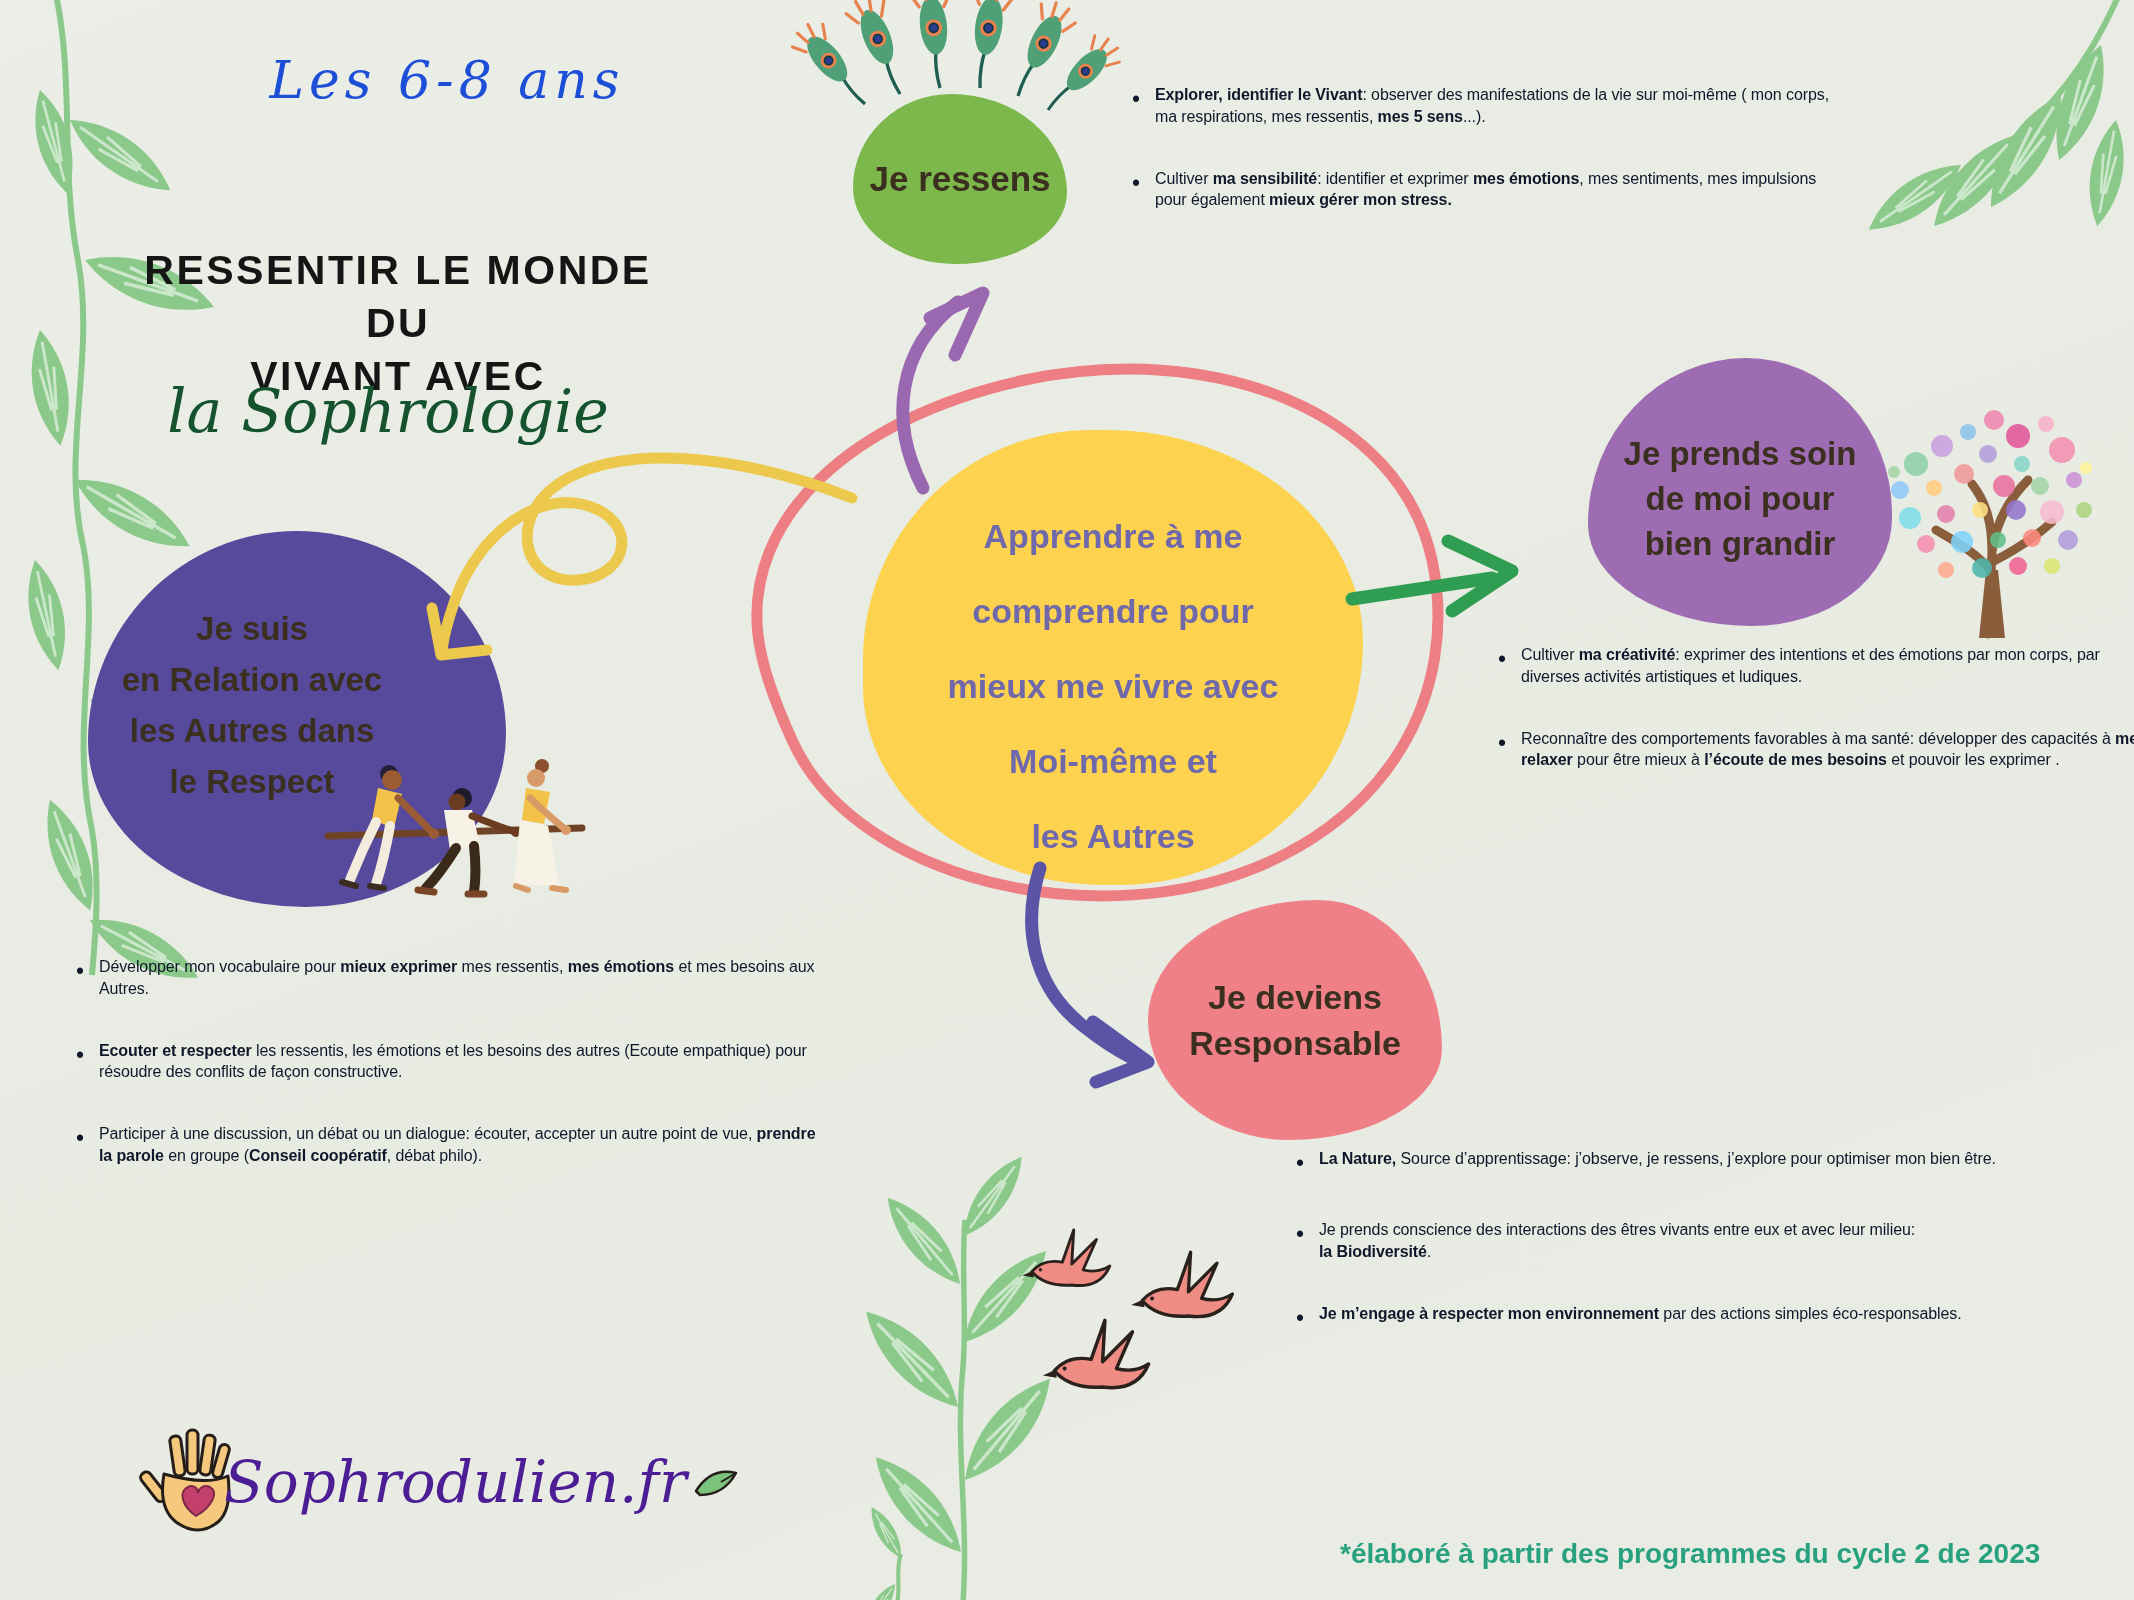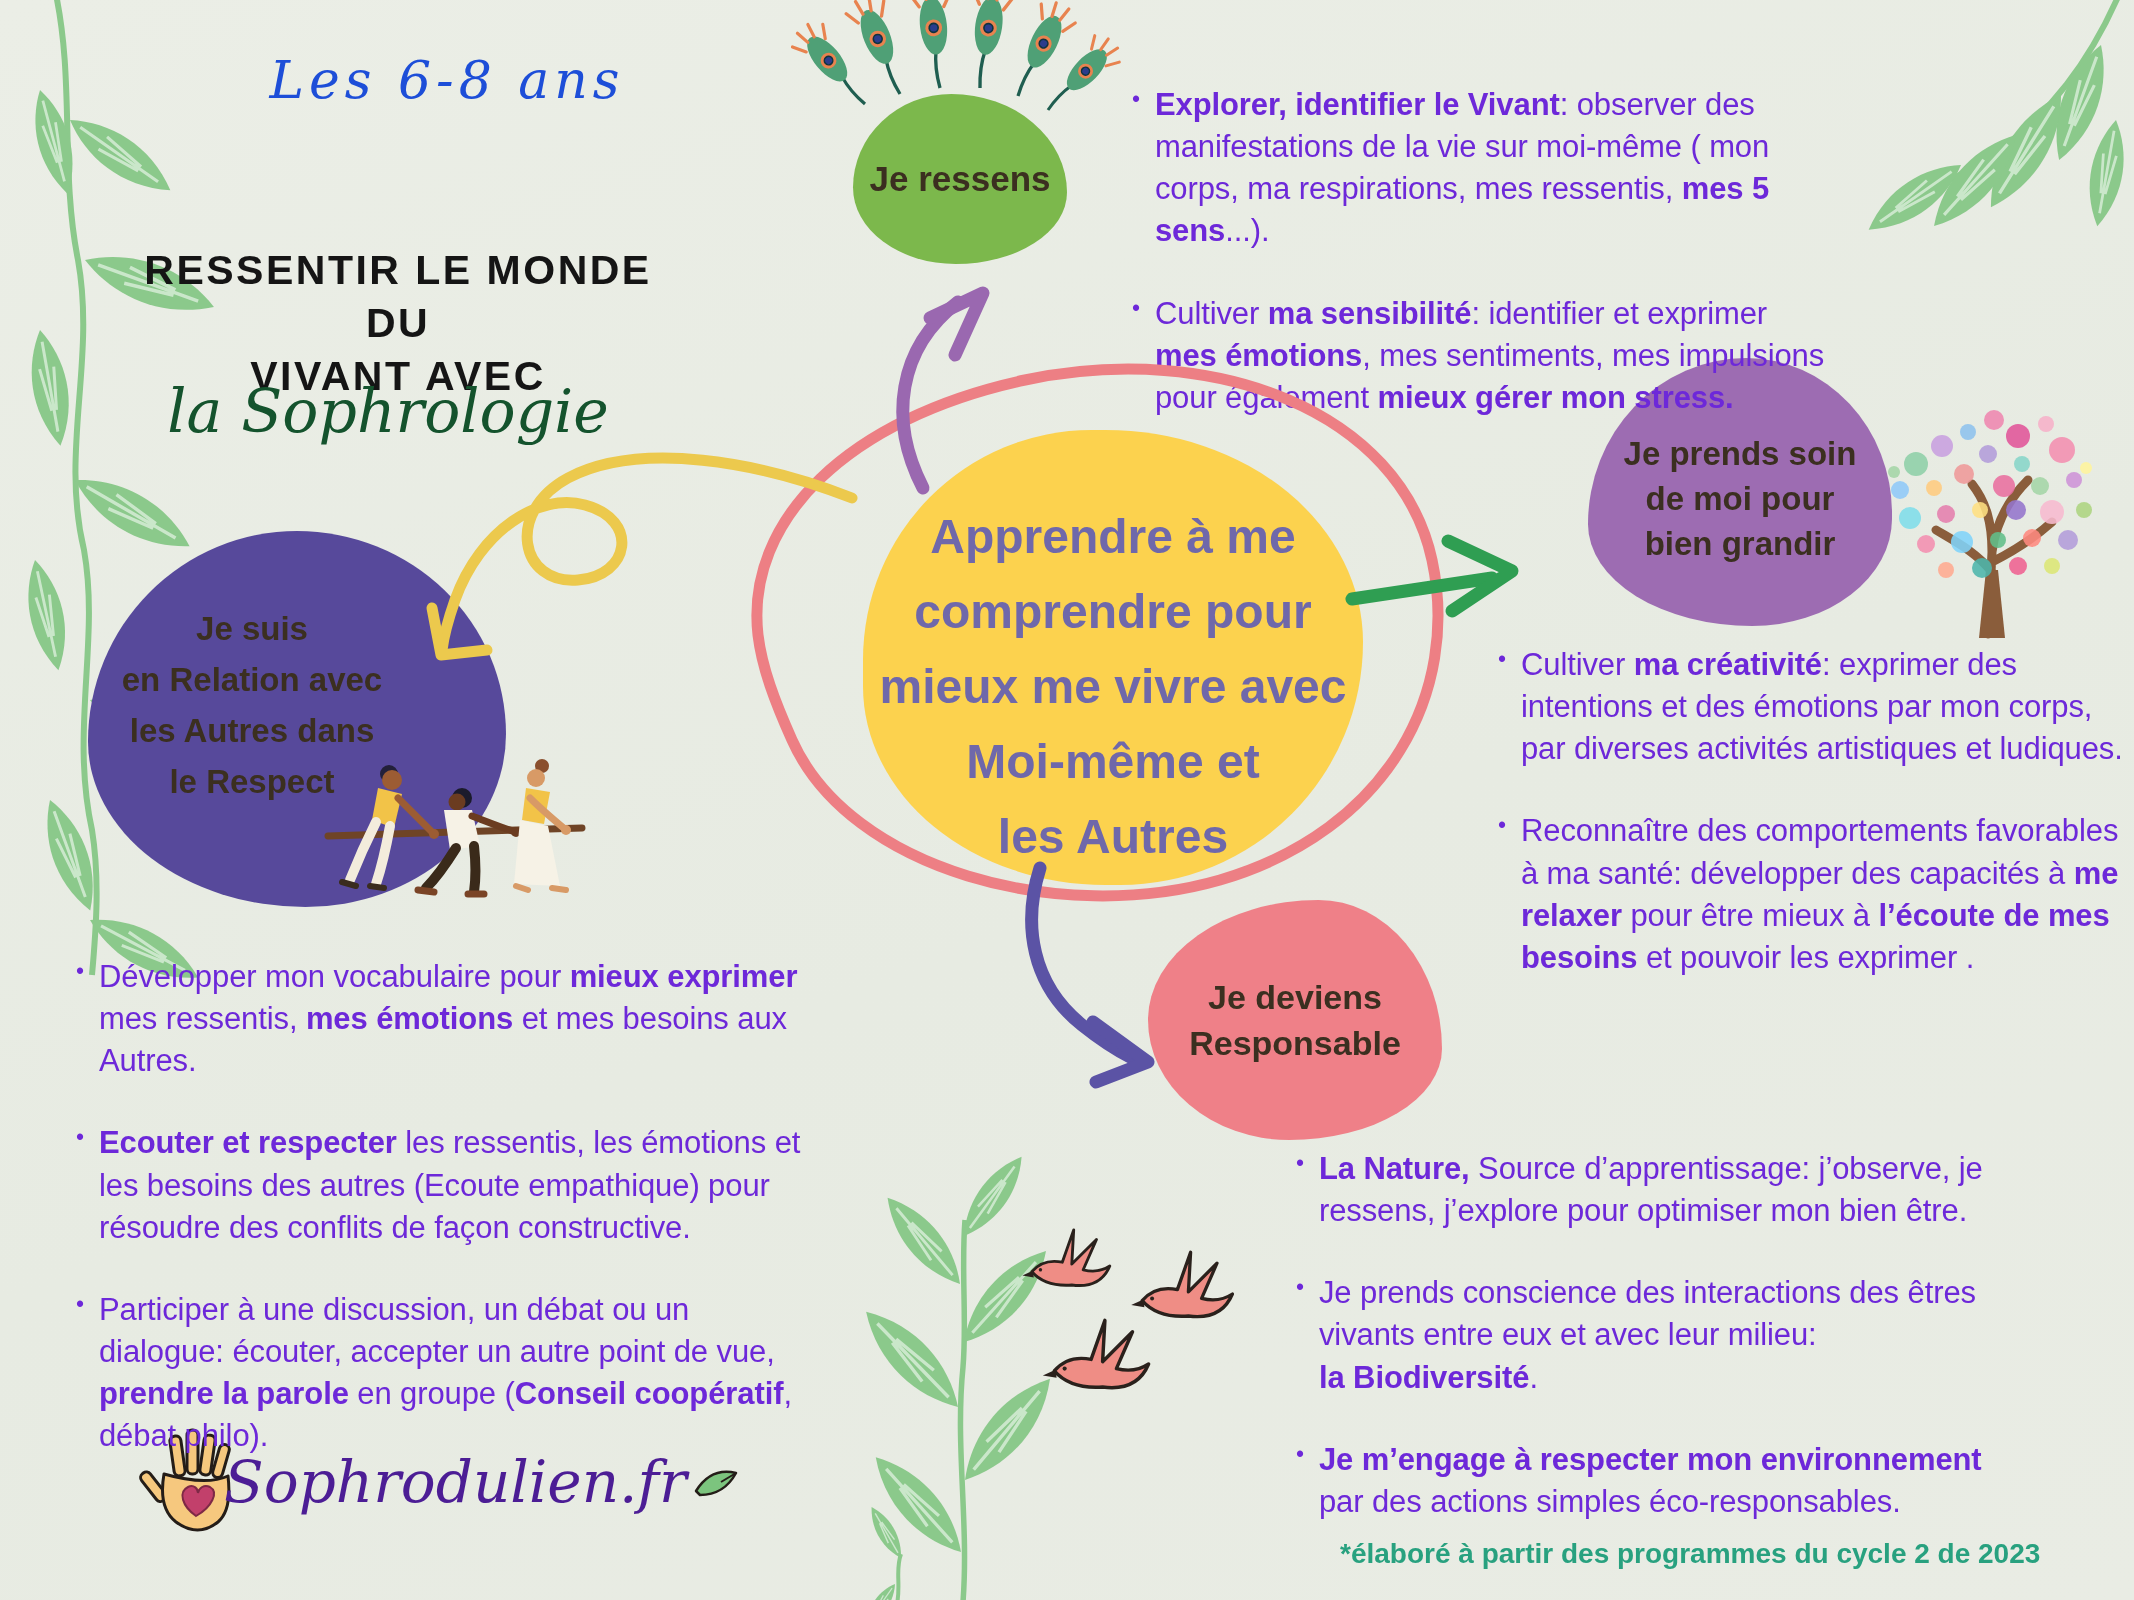--- a/index.html
+++ b/index.html
@@ -18,30 +18,30 @@
   .z-front{z-index:30;pointer-events:none;}
   #age-script{left:247px;top:50px;width:400px;text-align:center;font-size:52px;
       letter-spacing:5px;color:#1d4ed8;}
   #heading{left:108px;top:244px;width:580px;text-align:center;font-size:41px;font-weight:bold;
       letter-spacing:2.5px;line-height:53px;color:#151515;}
   #method-script{left:158px;top:376px;width:460px;text-align:center;font-size:60px;color:#14532d;}
   #blob-ressens{left:853px;top:94px;width:214px;height:170px;background:#7cb84c;
       border-radius:46% 54% 52% 48% / 55% 58% 42% 45%;font-size:35px;}
   #blob-center{left:863px;top:430px;width:500px;height:455px;background:#fcd24e;
       border-radius:47% 53% 50% 50% / 52% 48% 55% 45%;
-      font-size:48px;line-height:75px;color:#6f68aa;padding-top:0;}
+      font-size:34px;line-height:75px;color:#6f68aa;padding-top:0;}
   #blob-center .inner{margin-top:58px;}
   #blob-soin{left:1588px;top:358px;width:304px;height:268px;background:#9d6cb2;
       border-radius:52% 48% 46% 54% / 62% 58% 40% 38%;font-size:33px;line-height:45px;padding-top:12px;box-sizing:border-box;}
   #blob-relation{left:88px;top:531px;width:418px;height:376px;background:#57499b;
       border-radius:50% 50% 48% 52% / 56% 54% 46% 44%;font-size:33px;line-height:51px;
       padding:0 112px 28px 22px;box-sizing:border-box;}
   #blob-responsable{left:1148px;top:900px;width:294px;height:240px;background:#ef8088;
       border-radius:58% 42% 52% 48% / 50% 62% 38% 50%;font-size:34px;line-height:46px;}
-  .bullets{font-size:31px;line-height:1.36;letter-spacing:-0.1px;color:#6d28d9;}
+  .bullets{font-size:16px;line-height:1.36;letter-spacing:-0.1px;color:#0f172a;}
   .bullet{display:flex;gap:15px;margin-bottom:40px;}
   .bullet:last-child{margin-bottom:0;}
   .bullet::before{content:"\2022";flex:0 0 auto;font-size:23px;line-height:1.36;}
   .bseg{font-weight:bold;}
   #bullets-ressens{left:1132px;top:84px;width:702px;}
   #bullets-soin{left:1498px;top:644px;width:645px;}
   #bullets-relation{left:76px;top:956px;width:745px;}
   #bullets-responsable{left:1296px;top:1148px;width:735px;}
   #footer-note{left:1340px;top:1538px;width:740px;text-align:left;font-size:28px;
       font-weight:bold;color:#28a17f;}

